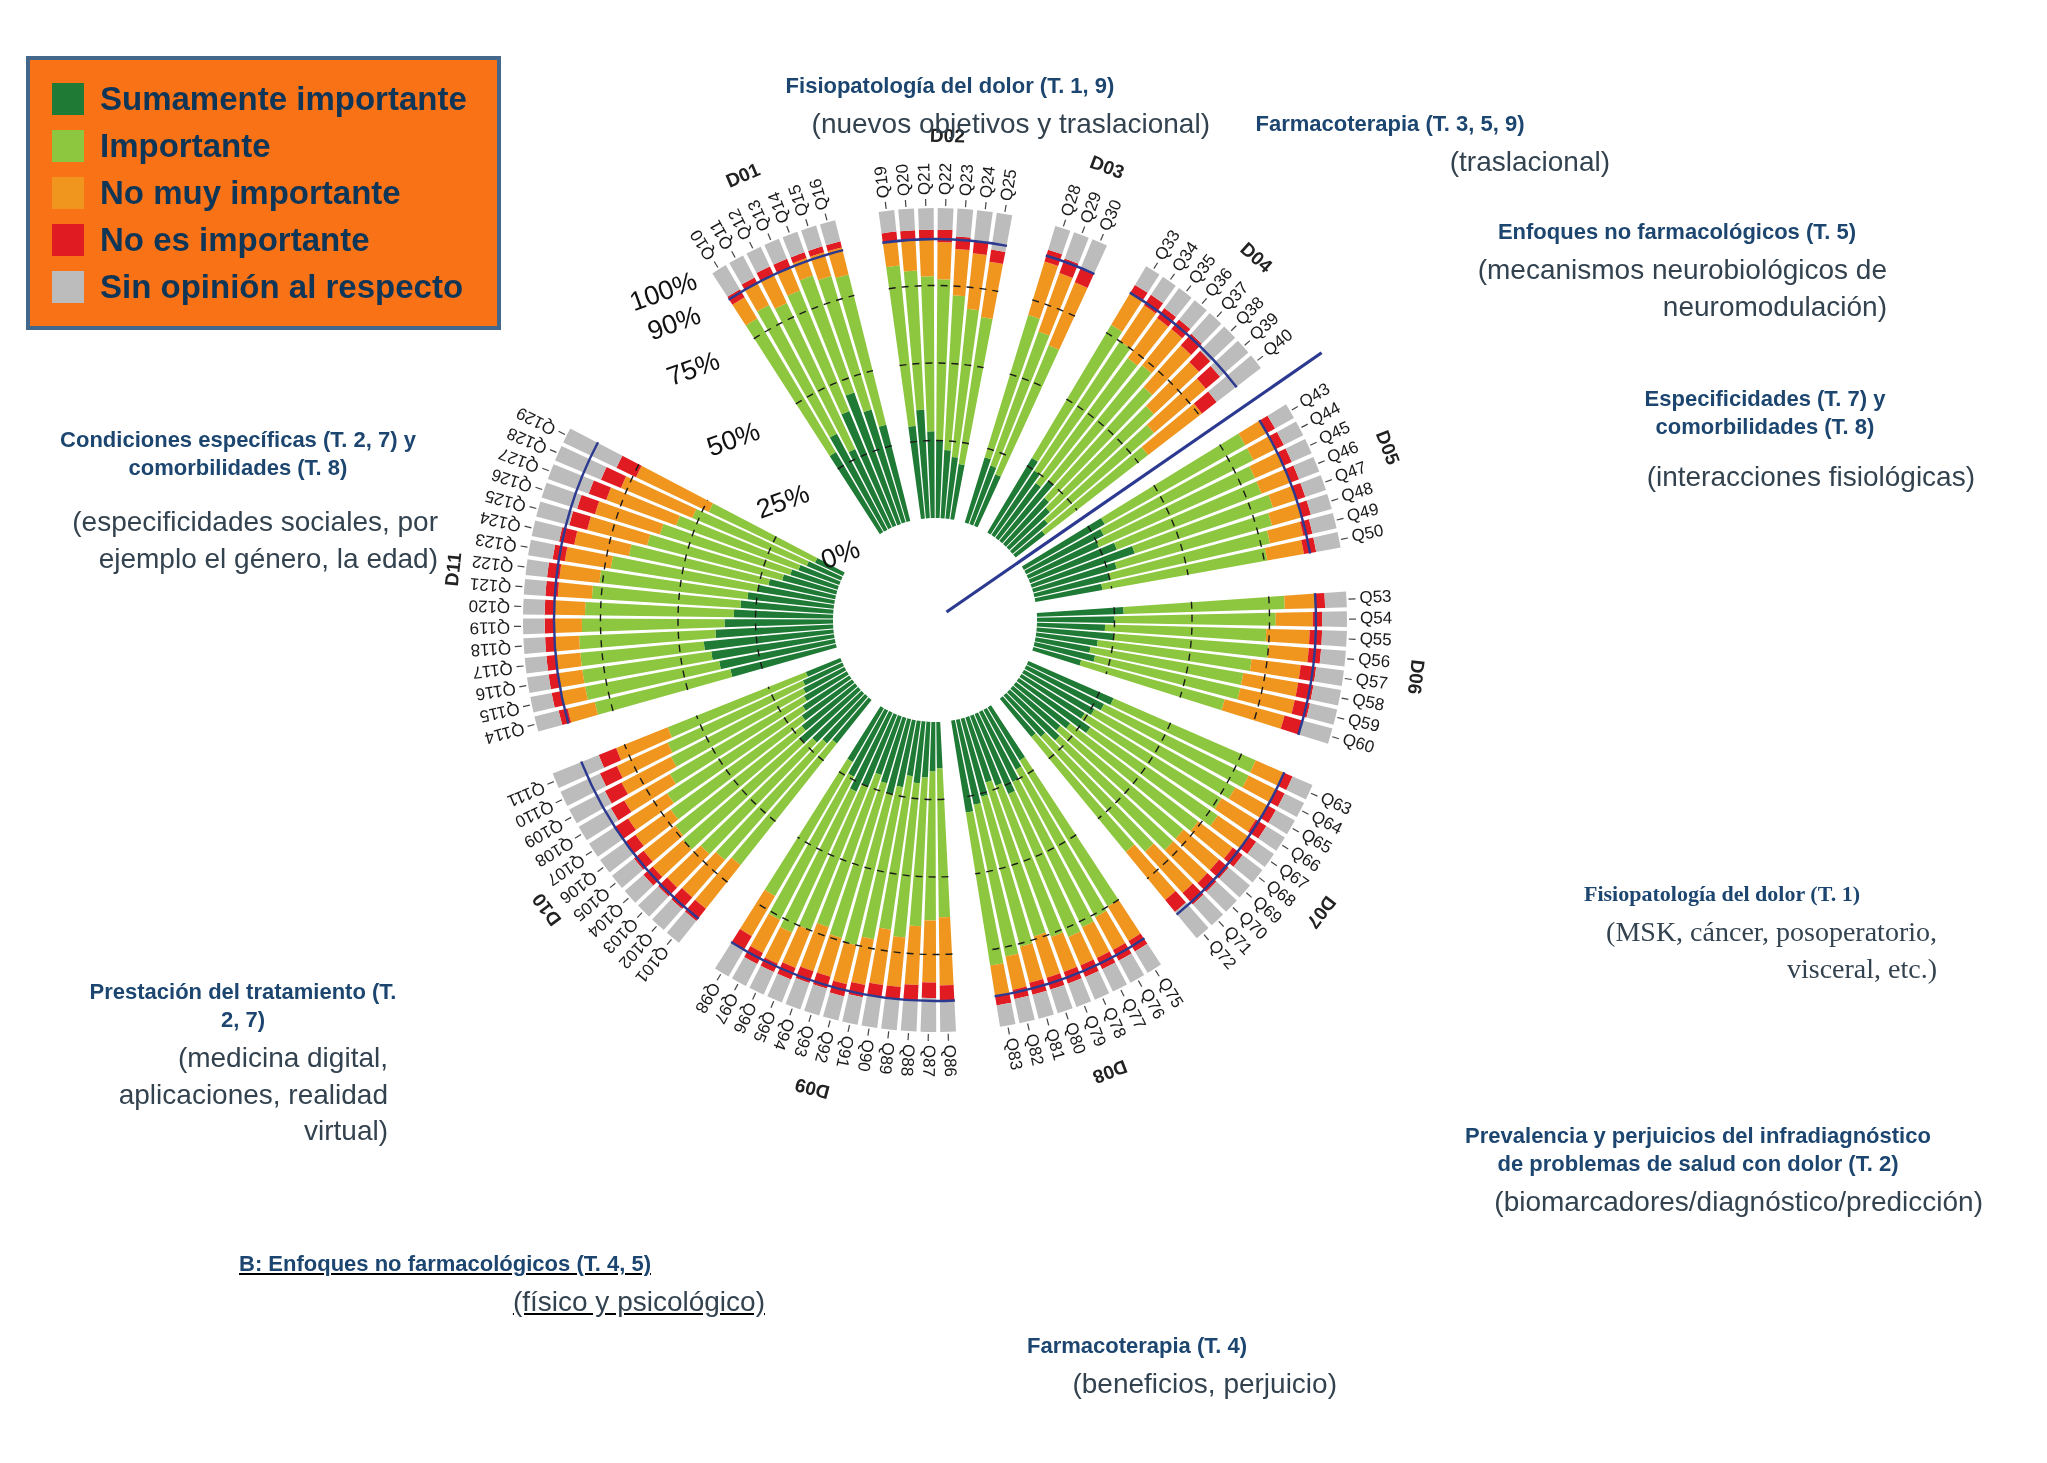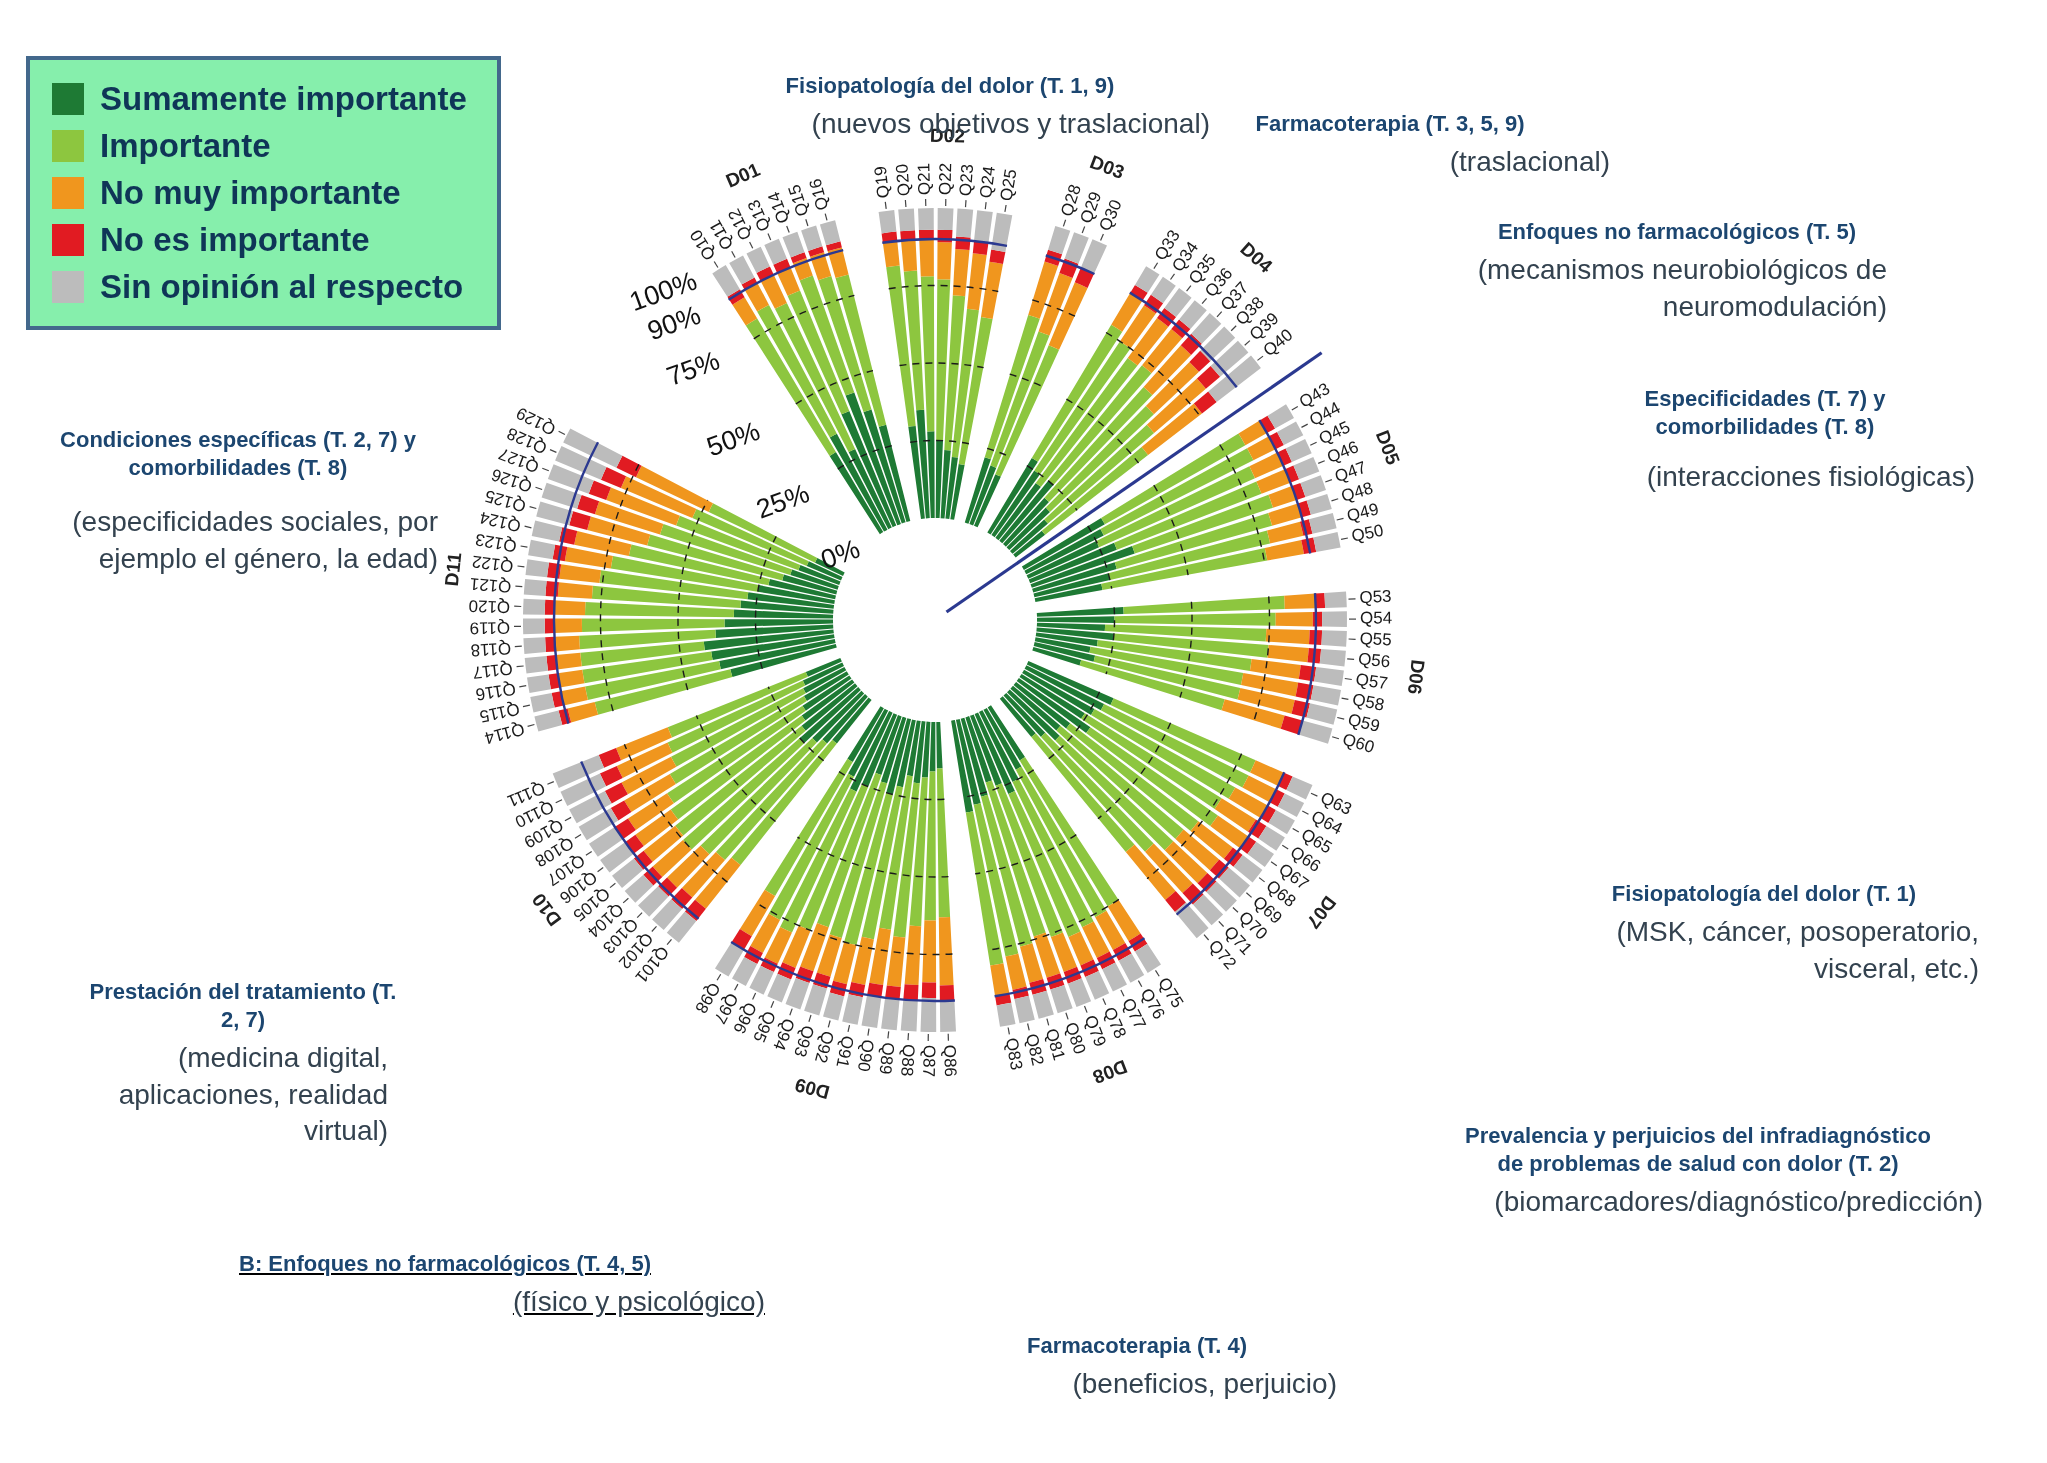--- a/index.html
+++ b/index.html
@@ -1,18 +1,18 @@
 <!DOCTYPE html>
 <html><head>
 <meta charset="utf-8">
 <style>
   html,body{margin:0;padding:0;background:#ffffff;font-family:"Liberation Sans",sans-serif;}
   .canvas{position:relative;width:2047px;height:1463px;background:#ffffff;overflow:hidden;}
 
-  .legend{position:absolute;left:26px;top:56px;border:4px solid #43688c;background:#86efac;
+  .legend{position:absolute;left:26px;top:56px;border:4px solid #43688c;background:#f97316;
           padding:20px 30px 20px 22px;display:flex;flex-direction:column;gap:9px;z-index:5;}
   .legend-row{display:flex;align-items:center;gap:16px;}
   .swatch{width:32px;height:32px;flex:0 0 auto;}
   .legend-label{font-weight:bold;font-size:33px;color:#0f3557;white-space:nowrap;}
 
   .ann{position:absolute;text-align:center;z-index:4;}
   .ann-title{font-weight:bold;font-size:22px;color:#1c4670;line-height:1.28;margin:0 auto;}
   .ann-sub{font-size:28px;color:#33424f;line-height:1.3;margin:6px auto 0 auto;text-align:right;}
 
   svg#chart{position:absolute;left:0;top:0;z-index:1;}
@@ -827,21 +827,21 @@
     <div class="ann-title">Enfoques no farmacológicos (T. 5)</div>
     <div class="ann-sub" style="max-width:420px;">(mecanismos neurobiológicos de neuromodulación)</div>
   </div>
 
   <div class="ann" style="left:1555px;top:385px;width:420px;">
     <div class="ann-title" style="max-width:340px;">Especificidades (T. 7) y comorbilidades (T. 8)</div>
     <div class="ann-sub" style="margin-top:18px;">(interacciones fisiológicas)</div>
   </div>
 
 
-  <div class="ann" style="left:1544px;top:880px;width:440px;">
+  <div class="ann" style="left:1502px;top:880px;width:440px;font-family:Liberation Serif, serif;">
     <div class="ann-title">Fisiopatología del dolor (T. 1)</div>
     <div class="ann-sub" style="max-width:430px;">(MSK, cáncer, posoperatorio, visceral, etc.)</div>
   </div>
 
   <div class="ann" style="left:1413px;top:1122px;width:570px;">
     <div class="ann-title" style="max-width:470px;">Prevalencia y perjuicios del infradiagnóstico de problemas de salud con dolor (T. 2)</div>
     <div class="ann-sub">(biomarcadores/diagnóstico/predicción)</div>
   </div>
 
   <div class="ann" style="left:937px;top:1332px;width:400px;">

